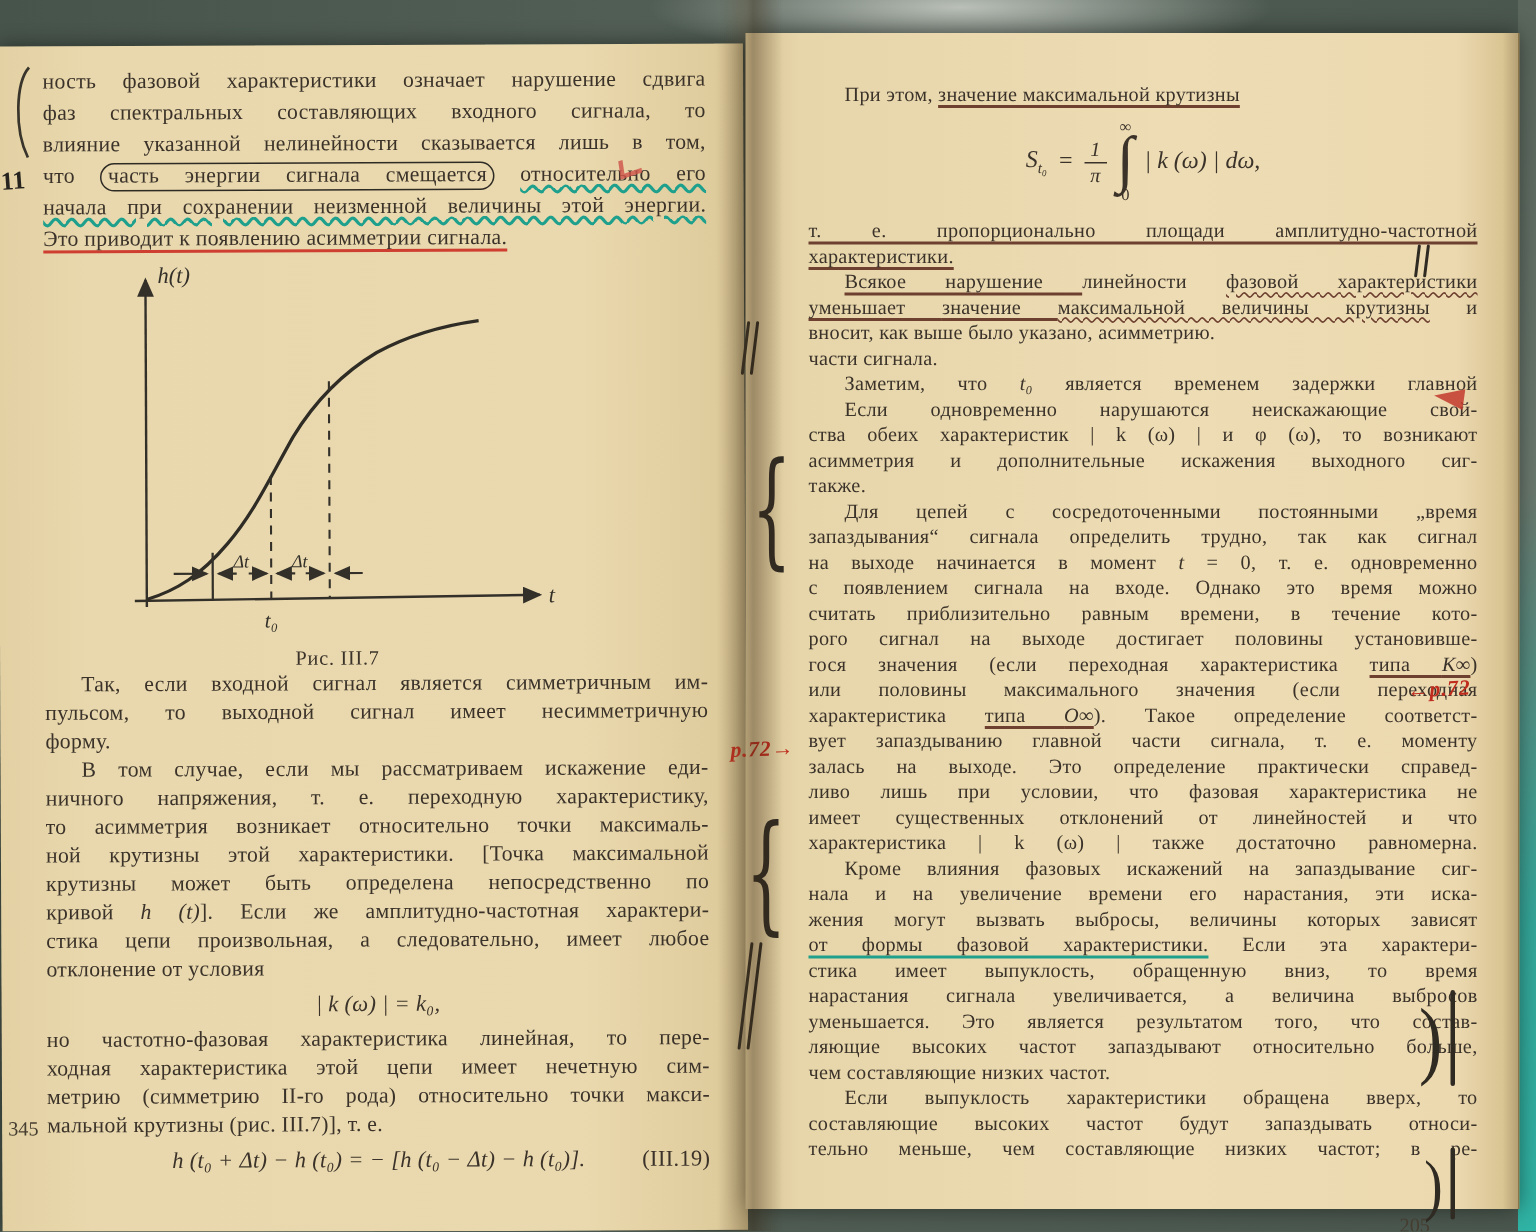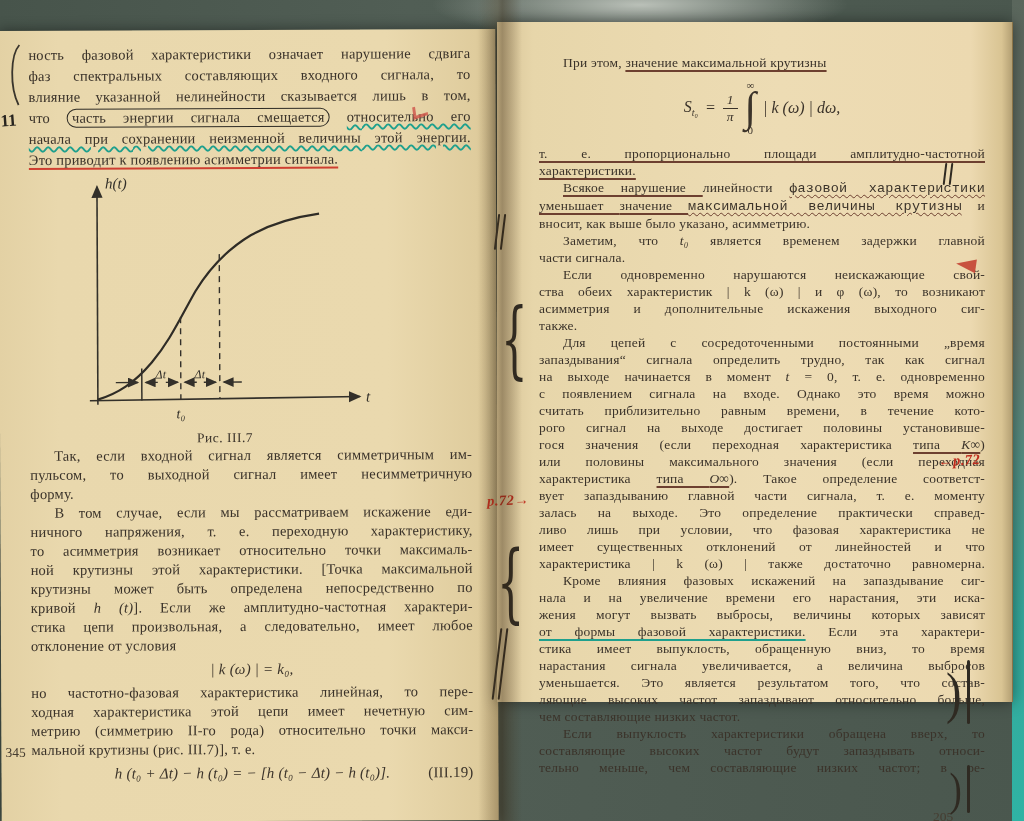--- a/index.html
+++ b/index.html
@@ -7,21 +7,21 @@
          background:linear-gradient(90deg,#47544b 0%,#515e55 40%,#4a574e 100%);
          font-family:"Liberation Serif","DejaVu Serif",serif;color:#3b332a;}
   .glare{position:absolute;left:430px;top:-30px;width:420px;height:70px;border-radius:50%;
          background:radial-gradient(ellipse at center,rgba(205,210,202,.85),rgba(205,210,202,0) 70%);}
   .edge-strip{position:absolute;right:0;top:0;width:12px;height:821px;
          background:linear-gradient(180deg,#5a665c 0%,#6b7a6f 40%,#35a89b 75%,#2fb3a4 100%);}
 
   .page{position:absolute;box-shadow:0 0 14px rgba(0,0,0,.45);}
   .page.left{left:0;top:30px;width:497px;height:791px;transform:rotate(-.25deg);
          background:linear-gradient(90deg,#e3d1a4 0%,#e9d8ad 12%,#ead9ae 78%,#dfcc9d 96%,#cdb98a 100%);}
-  .page.right{left:497px;top:22px;width:515px;height:680px;
+  .page.right{left:497px;top:22px;width:515px;height:784px;
          background:linear-gradient(90deg,#d6c295 0%,#e7d6aa 7%,#eddcb4 55%,#ecd9b0 92%,#d9c493 98%,#b4a074 100%);
          border-right:1px solid #8a7449;}
   .spine{position:absolute;left:478px;top:0;width:44px;height:821px;
          background:linear-gradient(90deg,rgba(80,60,30,0) 0%,rgba(80,60,30,.28) 45%,rgba(60,42,20,.38) 55%,rgba(80,60,30,0) 100%);}
 
   .col{position:absolute;}
   .col.leftcol{left:30px;top:14px;width:442px;}
   .col.rightcol{left:42px;top:32px;width:446px;}
 
   .tline{display:block;text-align:justify;text-align-last:auto;white-space:normal;}
@@ -30,21 +30,21 @@
   .rightcol .tline{line-height:17px;font-size:13.5px;letter-spacing:.2px;}
   .tline.j{text-align-last:justify;}
   .tline.ind{text-indent:24px;}
 
   
   .c{border:1.6px solid #2e2b25;border-radius:12px;padding:0 4px 1px 4px;}
   .gw{text-decoration:underline;text-decoration-style:wavy;text-decoration-color:#1fa08d;text-decoration-thickness:1.6px;text-underline-offset:2px;}
   .gu{text-decoration:underline;text-decoration-color:#1fa08d;text-decoration-thickness:2.4px;text-underline-offset:3px;margin-top:20px;}
   .ru{text-decoration:underline;text-decoration-color:#cf3f31;text-decoration-thickness:2px;text-underline-offset:3px;}
   .bu{text-decoration:underline;text-decoration-color:#6d4030;text-decoration-thickness:1.8px;text-underline-offset:2.5px;}
-  .bw{text-decoration:underline;text-decoration-style:wavy;text-decoration-color:#6d4030;text-decoration-thickness:1.4px;text-underline-offset:2px;font-family:Liberation Mono, monospace;}
+  .bw{text-decoration:underline;text-decoration-style:wavy;text-decoration-color:#6d4030;text-decoration-thickness:1.4px;text-underline-offset:2px;}
   .i{font-style:italic;}
 
   .formula .tline{text-align:center;text-align-last:center;font-style:italic;position:relative;font-size:15px;}
   .leftcol .formula{margin:5px 0 4px 0;}
   .eqnum{position:absolute;right:0;font-style:normal;}
 
   figure{margin:2px 0 0 30px;padding:0;}
   figcaption{text-align:center;width:330px;font-size:13.5px;letter-spacing:.5px;margin-top:2px;}
 
   .sformula{display:flex;align-items:center;justify-content:center;gap:7px;height:74px;
@@ -181,22 +181,22 @@
       <div>
           <div class="tline j"><span class="bu">т. е. пропорционально площади амплитудно-частотной</span></div>
           <div class="tline"><span class="bu">характеристики.</span></div>
         </div>
       <div>
           <div class="tline j ind"><span class="bu">Всякое нарушение </span><span>линейности </span><span class="bw">фазовой характеристики</span></div>
           <div class="tline j"><span class="bu">уменьшает </span><span class="bu">значение </span><span class="bw">максимальной величины крутизны</span><span> и</span></div>
           <div class="tline"><span>вносит, как выше было указано, асимметрию.</span></div>
         </div>
       <div>
+          <div class="tline"><span>части сигнала.</span></div>
           <div class="tline j ind"><span>Заметим, что </span><span class="i">t₀</span><span> является временем задержки главной</span></div>
-          <div class="tline"><span>части сигнала.</span></div>
         </div>
       <div>
           <div class="tline j ind"><span>Если одновременно нарушаются неискажающие свой-</span></div>
           <div class="tline j"><span>ства обеих характеристик | k (ω) | и φ (ω), то возникают</span></div>
           <div class="tline j"><span>асимметрия и дополнительные искажения выходного сиг-</span></div>
           <div class="tline"><span>также.</span></div>
         </div>
       <div>
           <div class="tline j ind"><span>Для цепей с сосредоточенными постоянными „время</span></div>
           <div class="tline j"><span>запаздывания“ сигнала определить трудно, так как сигнал</span></div>

